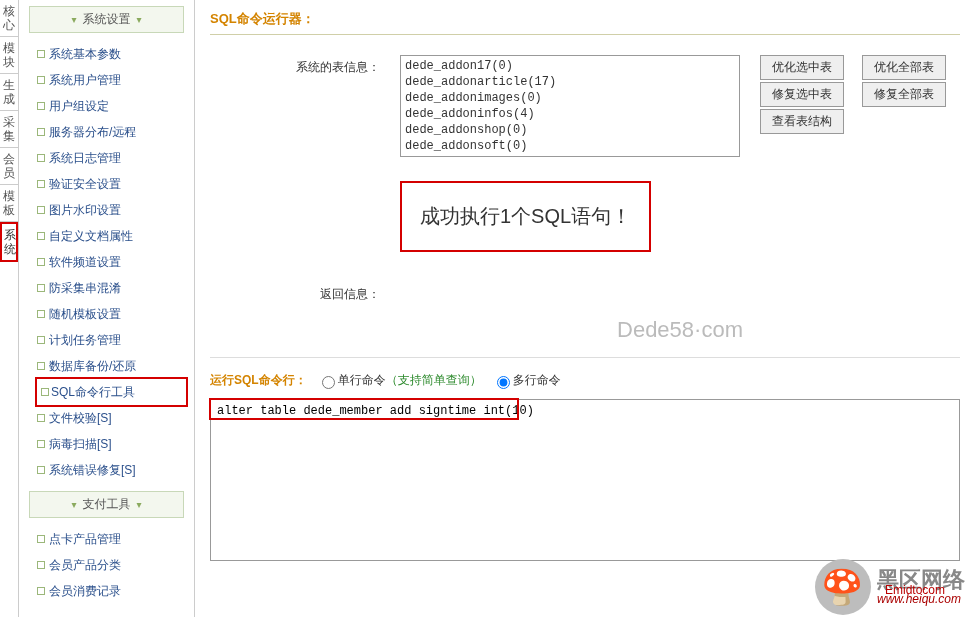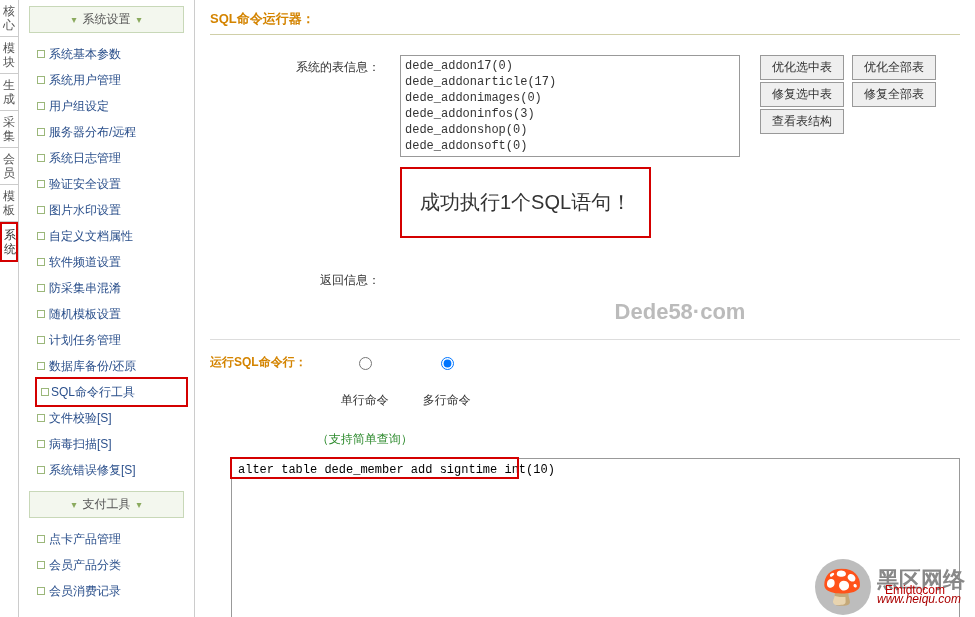--- a/index.html
+++ b/index.html
@@ -103,20 +103,21 @@
     .panel-title {
       color: #d48400;
       font-weight: bold;
       font-size: 13px;
       border-bottom: 1px solid #d0cfa8;
       padding-bottom: 6px;
       margin-bottom: 20px;
     }
     .row {
       display: flex;
+      margin-bottom: 14px;
     }
     .row-label {
       width: 170px;
       text-align: right;
       padding-right: 20px;
       padding-top: 4px;
       color: #333;
     }
     .row-body {
       flex: 1;
@@ -133,21 +134,21 @@
     }
     .right-btns {
       display: inline-flex;
       flex-direction: column;
       gap: 2px;
       margin-left: 20px;
       vertical-align: top;
     }
     .btn-pair {
       display: flex;
-      gap: 8px;
+      gap: 18px;
     }
     .sbtn {
       border: 1px solid #999;
       background: #efefef;
       padding: 3px 8px;
       font-size: 12px;
       cursor: pointer;
       min-width: 66px;
       text-align: center;
     }
@@ -156,21 +157,21 @@
       border: 2px solid #d40000;
       padding: 20px 18px;
       color: #333;
       font-size: 20px;
       margin-top: 10px;
       margin-left: 190px;
     }
     .watermark {
       color: #bbb;
       font-size: 22px;
-      font-weight: bold;
+      font-weight: normal;
       text-align: center;
       margin: 10px 0 14px 190px;
       font-family: Arial, sans-serif;
     }
     .hr-line {
       border: none;
       border-top: 1px solid #ddd;
       margin: 10px 0 14px 0;
     }
     .mode-row {
@@ -179,31 +180,29 @@
       gap: 10px;
       margin-bottom: 10px;
     }
     .mode-row .lbl {
       color: #d48400;
       font-weight: bold;
     }
     .mode-row label {
       display: inline-flex;
       align-items: center;
-      gap: 22px;
-      flex-direction: column;
+      gap: 0;
     }
     .note-green {
       color: #2e8b2e;
     }
     .sql-box-wrap {
       position: relative;
       border: 1px solid #999;
       height: 160px;
-      margin-left: 21px;
     }
     .sql-box {
       width: 100%;
       height: 100%;
       border: none;
       padding: 4px 6px;
       font-family: "Courier New", monospace;
       font-size: 12px;
       resize: none;
       box-sizing: border-box;
@@ -326,21 +325,21 @@
   <div class="content">
     <div class="panel-title">SQL命令运行器：</div>
 
     <div class="row">
       <div class="row-label">系统的表信息：</div>
       <div class="row-body first-row-flex">
         <div class="table-list" id="tableList">
             <div>dede_addon17(0)</div>
             <div>dede_addonarticle(17)</div>
             <div>dede_addonimages(0)</div>
-            <div>dede_addoninfos(3)</div>
+            <div>dede_addoninfos(4)</div>
             <div>dede_addonshop(0)</div>
             <div>dede_addonsoft(0)</div>
           </div>
         <div class="right-btns">
           <div class="btn-pair">
             <span class="sbtn">优化选中表</span>
             <span class="sbtn">优化全部表</span>
           </div>
           <div class="btn-pair">
             <span class="sbtn">修复选中表</span>

